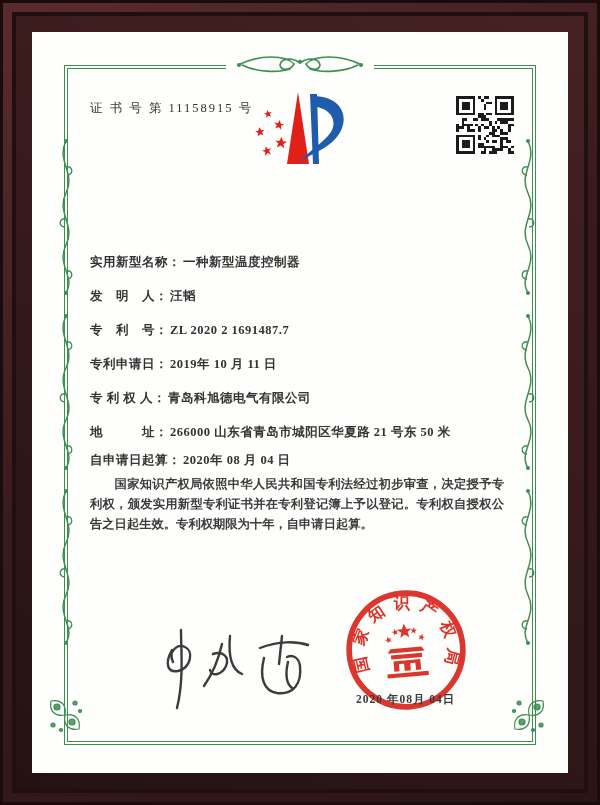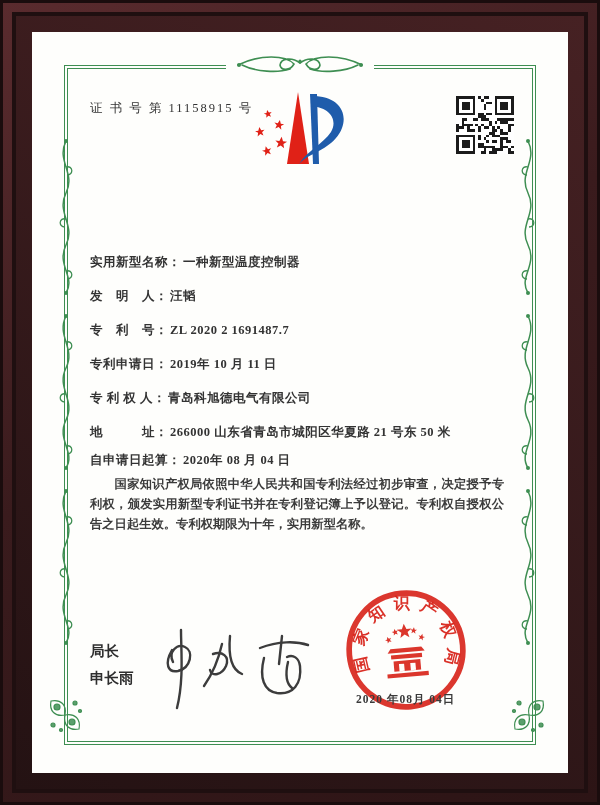--- a/index.html
+++ b/index.html
@@ -292,27 +292,23 @@
       </div>
       <div class="row r6">
         <span>地　　　址：</span><span class="val">266000 山东省青岛市城阳区华夏路 21 号东 50 米</span>
       </div>
       <div class="row r7">
         <span>自申请日起算：</span><span class="val">2020年 08 月 04 日</span>
       </div>
     </div>
 
     <div class="paras">
-      <p>国家知识产权局依照中华人民共和国专利法经过初步审查，决定授予专利权，颁发实用新型专利证书并在专利登记簿上予以登记。专利权自授权公告之日起生效。专利权期限为十年，实用新型名称。</p>
+      <p>国家知识产权局依照中华人民共和国专利法经过初步审查，决定授予专利权，颁发实用新型专利证书并在专利登记簿上予以登记。专利权自授权公告之日起生效。专利权期限为十年，自申请日起算。</p>
     </div>
 
-    <div class="signer">
-      <div>局长</div>
-      <div>申长雨</div>
-    </div>
 
     <svg class="signature" width="180" height="100" viewBox="0 0 180 100">
       <g fill="none" stroke="#3c3c3c" stroke-width="2.4" stroke-linecap="round">
         <path d="M22,32 C14,46 18,55 28,53 C41,50 44,33 35,29 C27,25 18,34 23,44"></path>
         <path d="M31,12 C31,32 34,62 27,90"></path>
         <path d="M72,26 C68,44 61,58 54,68"></path>
         <path d="M63,36 C72,33 80,38 76,48 C72,57 62,59 60,52"></path>
         <path d="M80,18 C78,40 82,52 92,56"></path>
         <path d="M110,30 C128,23 146,23 158,27"></path>
         <path d="M132,18 L129,46"></path>

